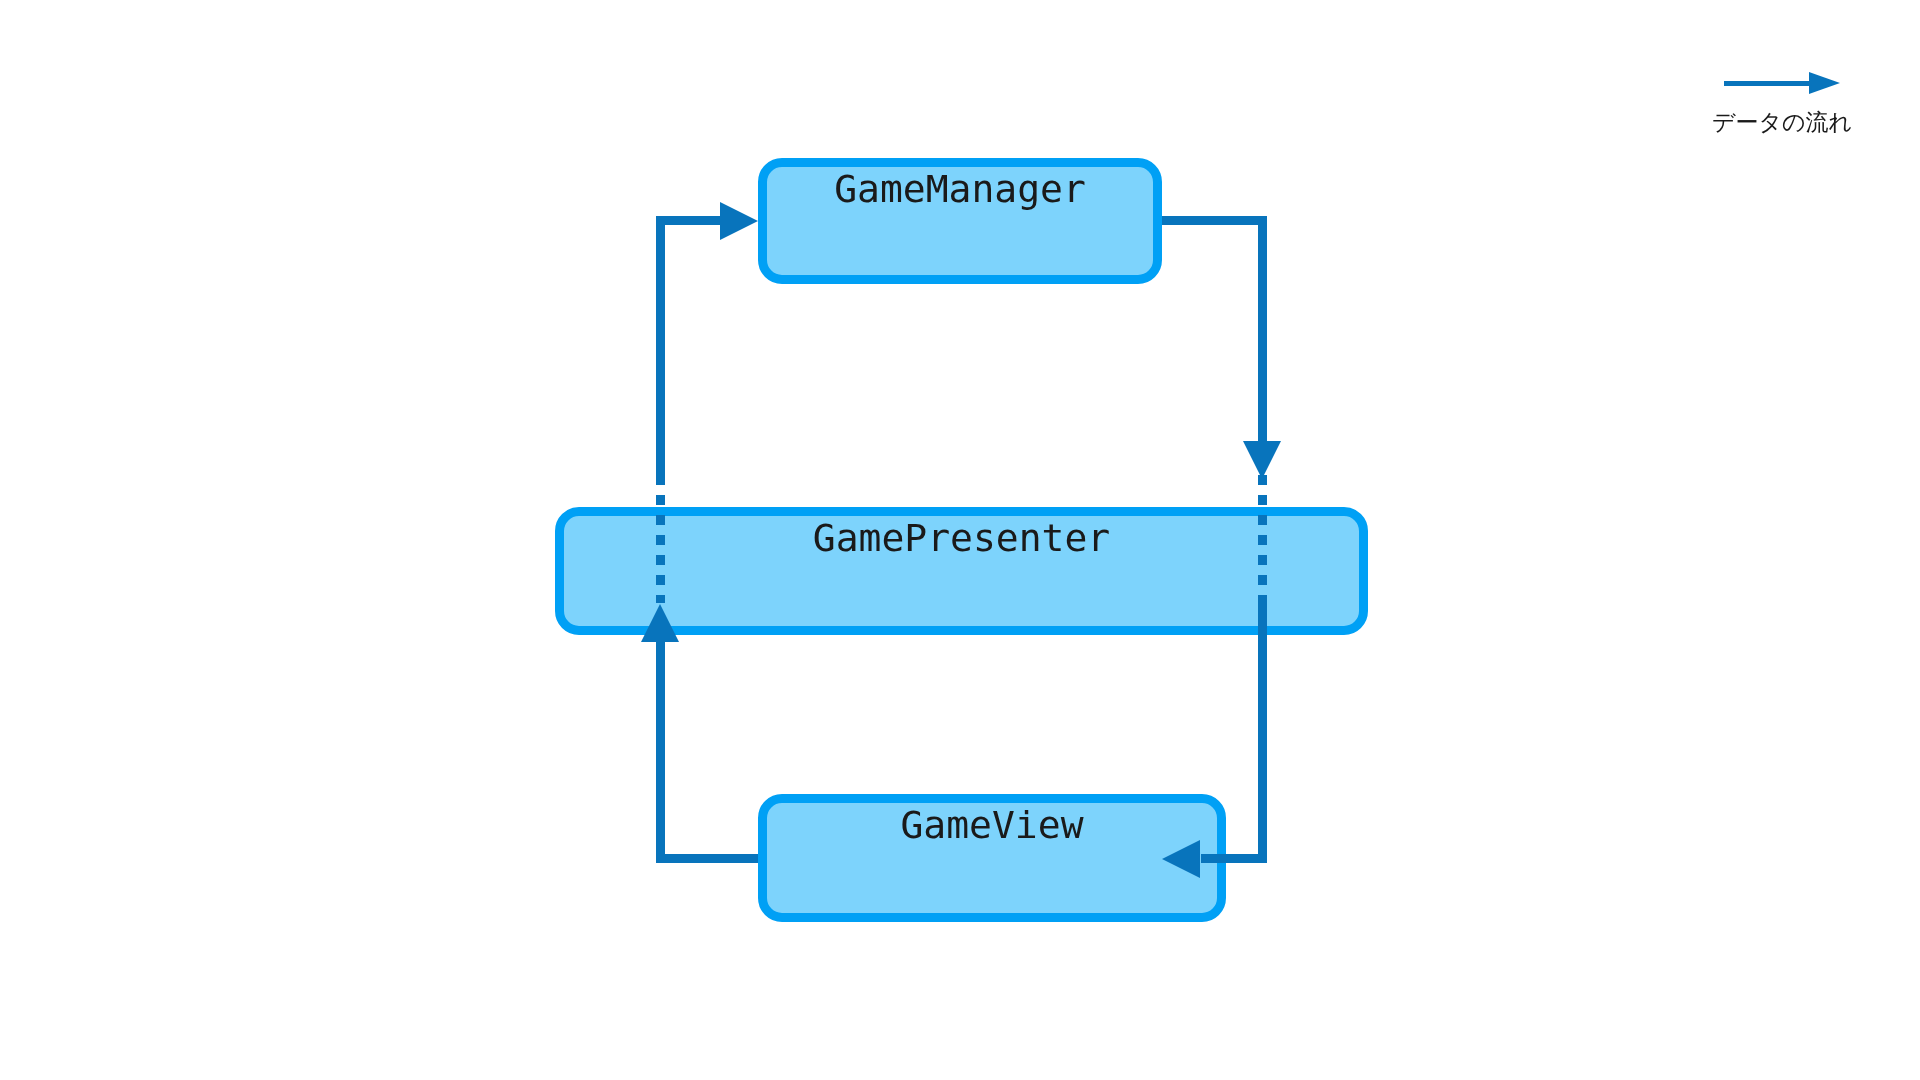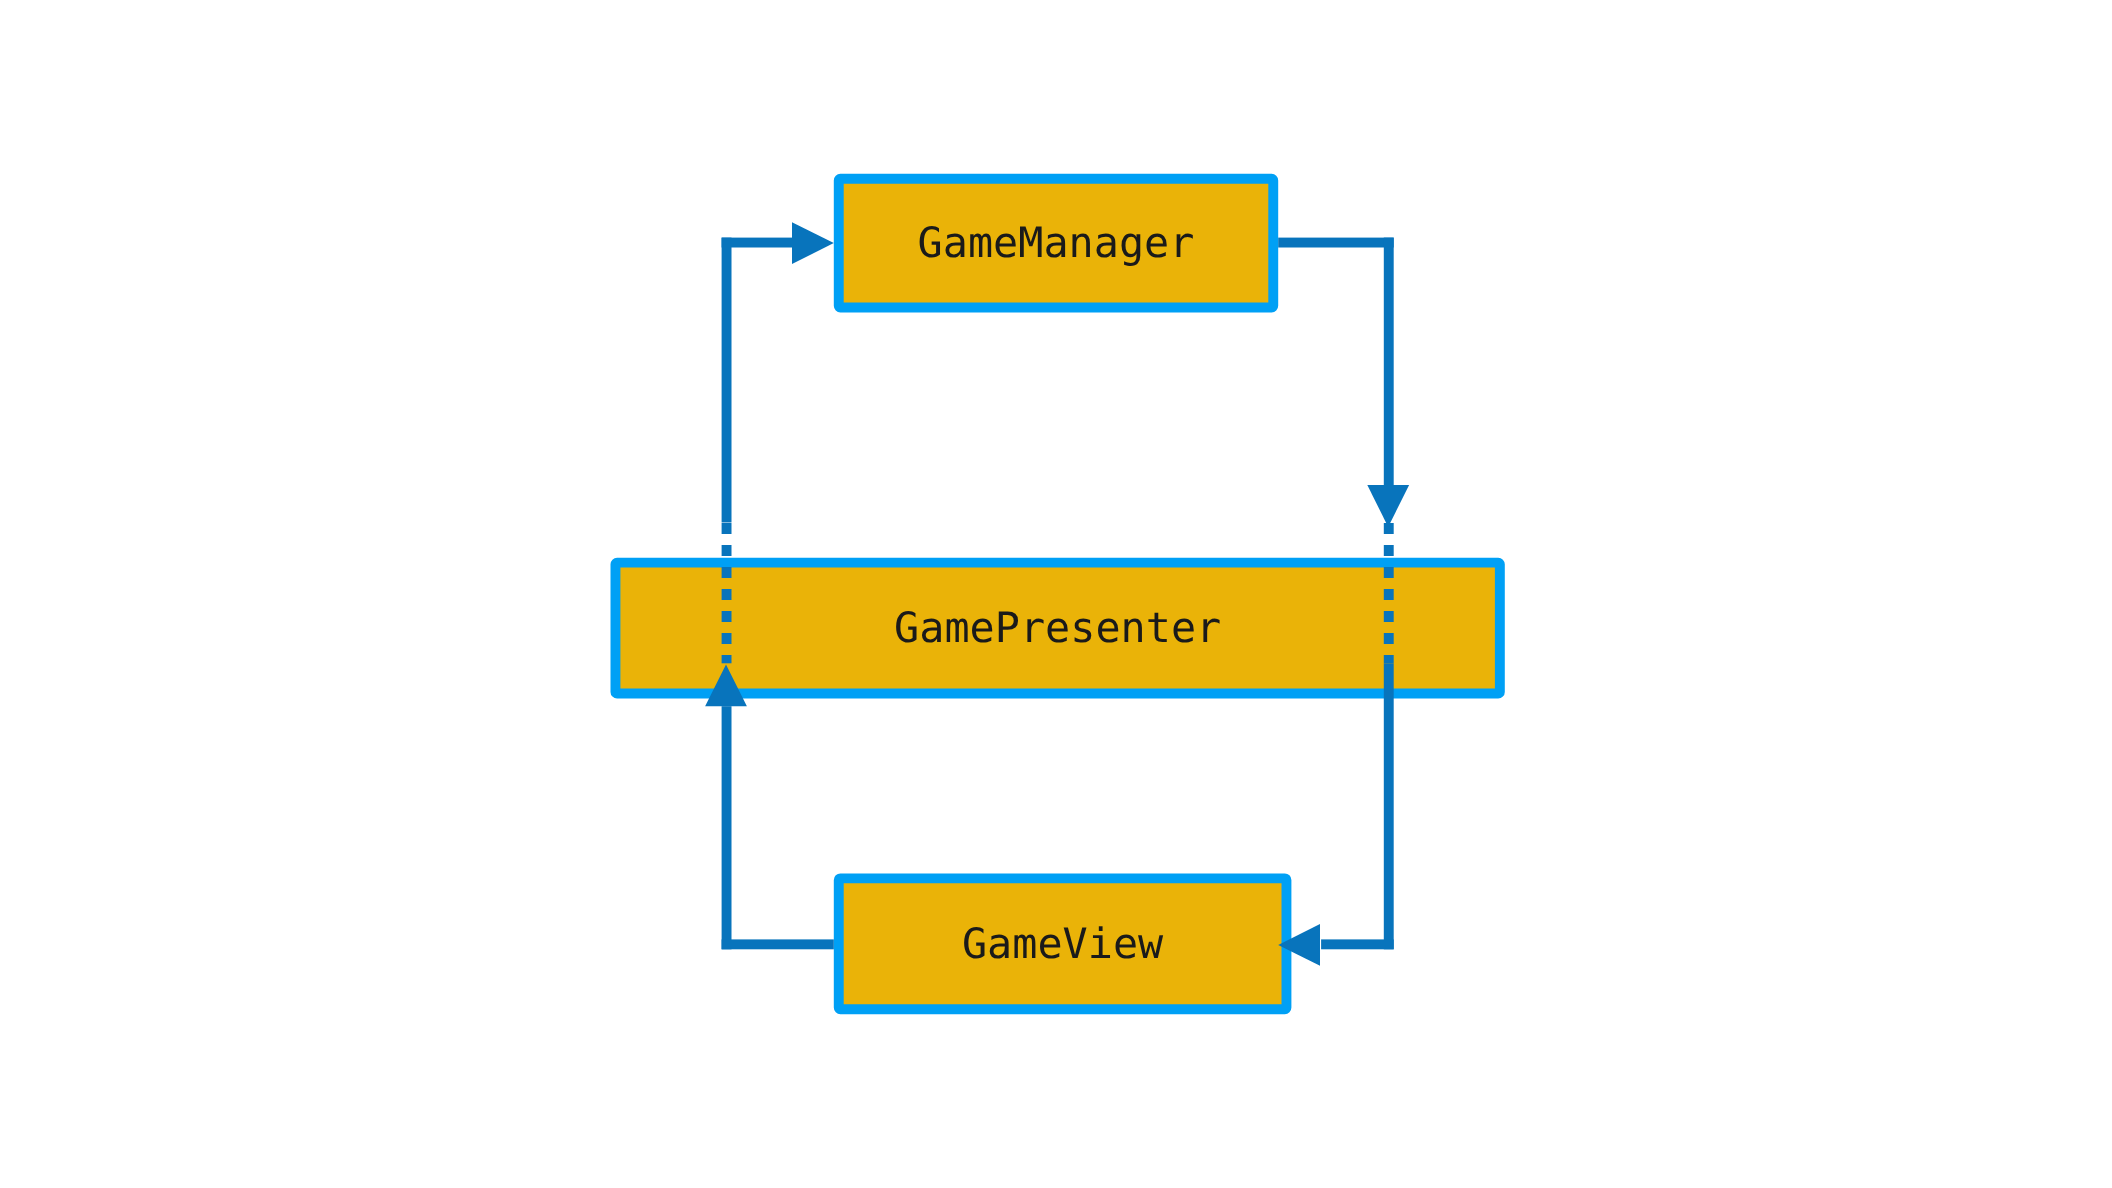--- a/index.html
+++ b/index.html
@@ -15,37 +15,36 @@
     width: 1920px;
     height: 1080px;
     background: var(--background);
     overflow: hidden;
     font-family: "DejaVu Sans", sans-serif;
   }
 
   
   .node {
     position: absolute;
-    background: #eab308;
+    background: #7dd3fc;
     border: 9px solid var(--box-border);
-    border-radius: 6px;
+    border-radius: 24px;
     display: flex;
-    align-items: center;
     justify-content: center;
     z-index: 1;
   }
   .node-label {
     font-family: "DejaVu Sans Mono", monospace;
     font-size: 38px;
     color: var(--text);
     white-space: nowrap;
   }
   .node-manager   { left: 758px; top: 158px; width: 404px; height: 126px; }
   .node-presenter { left: 555px; top: 475px; width: 813px; height: 128px; margin-top: 32px; }
-  .node-view      { left: 758px; top: 794px; width: 416px; height: 128px; }
+  .node-view      { left: 758px; top: 794px; width: 468px; height: 128px; }
 
   
   .seg { position: absolute; background: var(--flow); z-index: 2; }
   .seg-dotted {
     position: absolute;
     width: 9px;
     background-image: repeating-linear-gradient(to bottom, var(--flow) 0 10px, transparent 10px 20px);
     z-index: 2;
   }
   .arrhead { position: absolute; width: 0; height: 0; z-index: 2; }
@@ -128,14 +127,21 @@
   <div class="arrhead arr-right l-arr-right"></div>
 
   <div class="seg r-h-top"></div>
   <div class="seg r-v-upper"></div>
   <div class="arrhead arr-down r-arr-down"></div>
   <div class="seg-dotted r-dotted"></div>
   <div class="seg r-v-lower"></div>
   <div class="seg r-h-bottom"></div>
   <div class="arrhead arr-left r-arr-left"></div>
 
+  <div class="legend">
+    <div class="legend-arrow">
+      <div class="legend-shaft"></div>
+      <div class="legend-head"></div>
+    </div>
+    <div class="legend-label">データの流れ</div>
+  </div>
 
 </div>
 
 </body></html>

